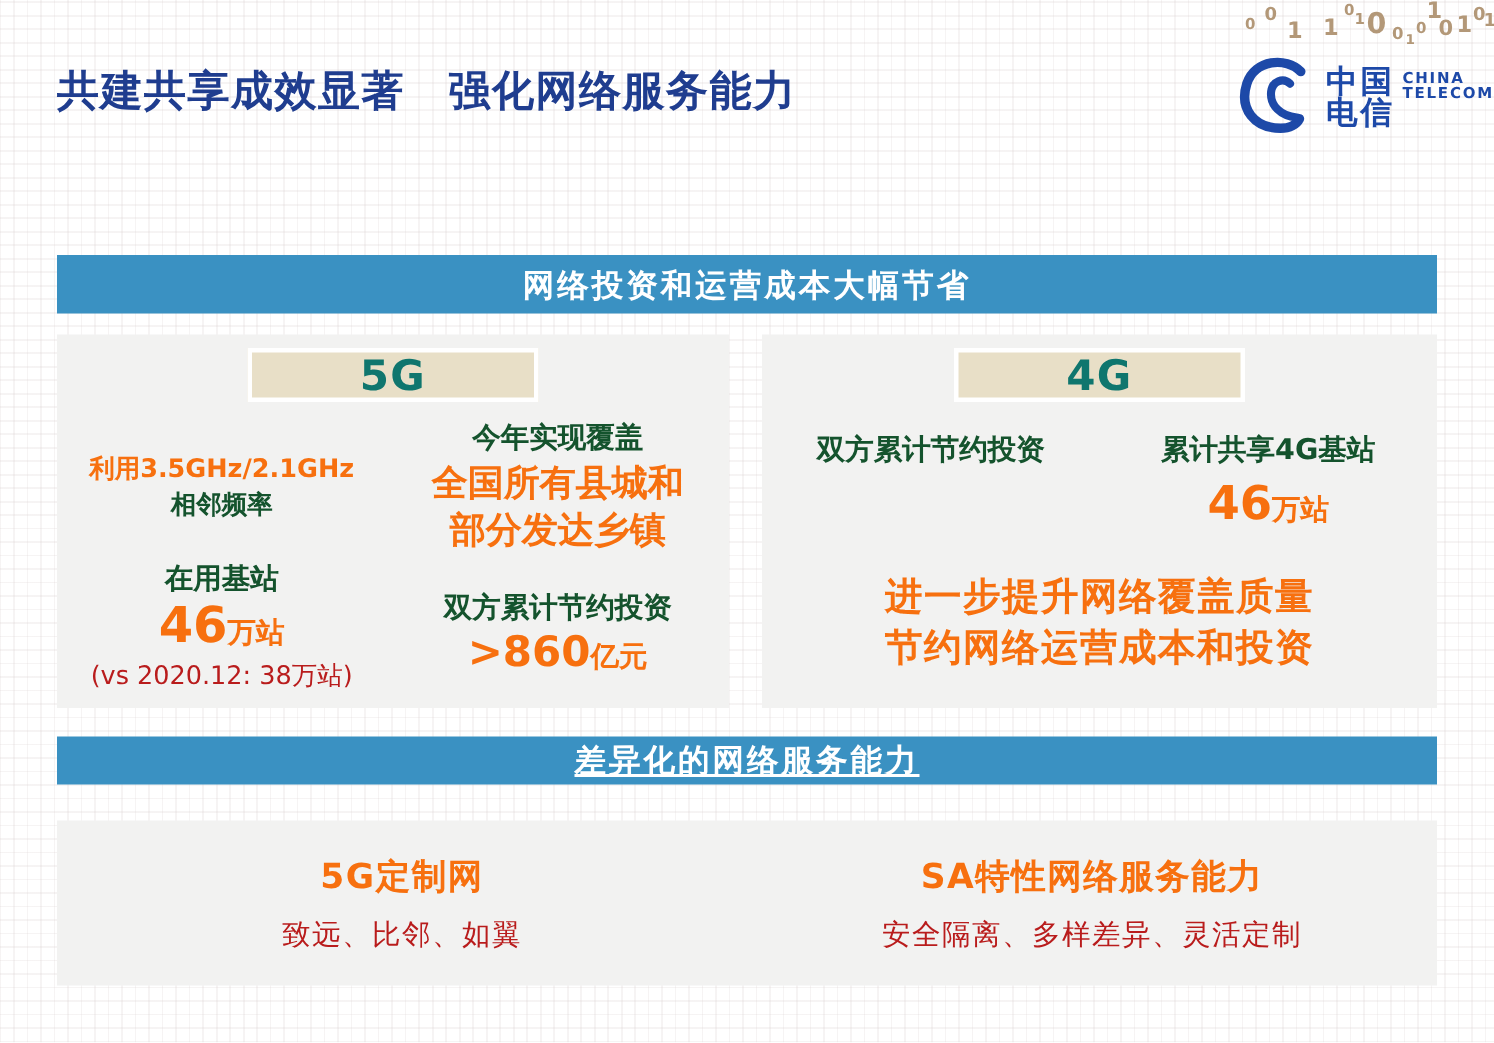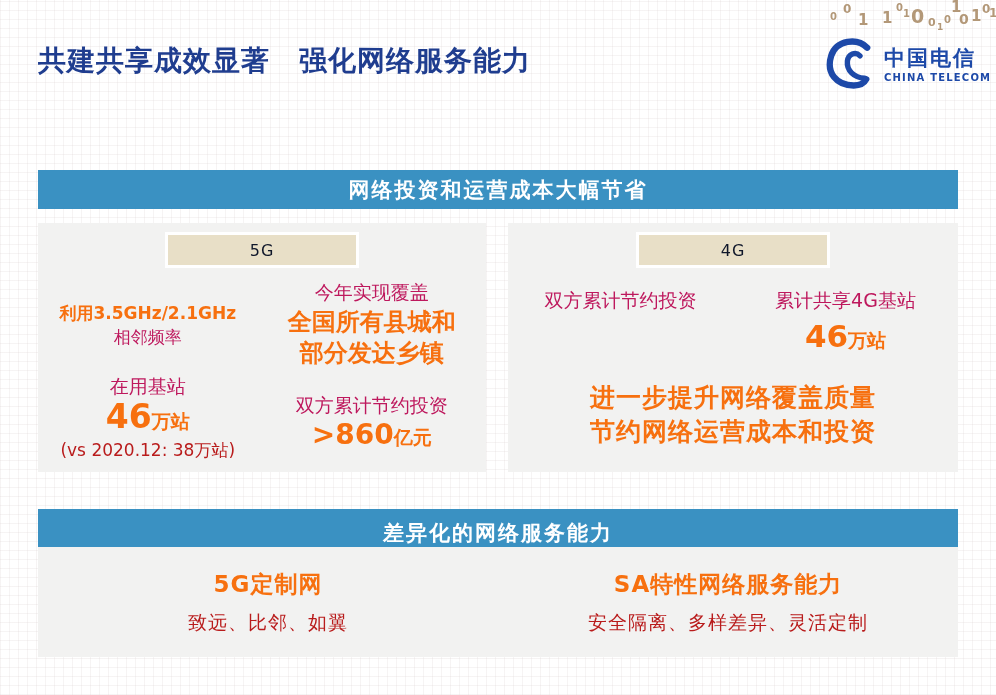--- a/index.html
+++ b/index.html
@@ -10,21 +10,21 @@
       repeating-linear-gradient(0deg, rgba(214,204,204,.22) 0 1px, transparent 1px 9px),
       repeating-linear-gradient(90deg, rgba(214,204,204,.22) 0 1px, transparent 1px 9px);
   }
   
   .page-title{
     position:absolute;left:38px;top:42px;width:760px;
     font-size:28px;font-weight:700;color:#1f3d8f;letter-spacing:1px;white-space:pre;
   }
   
   .logo{position:absolute;left:824px;top:36px;display:flex;align-items:center;gap:6px;}
-  .logo-text{display:flex;flex-direction:column;line-height:1;}
+  .logo-text{display:flex;line-height:1;}
   .logo-cn{font-size:21px;font-weight:700;color:#1d49a8;letter-spacing:2px;}
   .logo-en{font-size:10px;font-weight:700;color:#1d49a8;letter-spacing:1.2px;margin-top:4px;}
   
   .bin{position:absolute;color:#b39878;font-weight:700;line-height:1;}
   .b0{left:843px;top:3px;font-size:12px;}
   .b1{left:858px;top:13px;font-size:15px;}
   .b2{left:882px;top:11px;font-size:15px;}
   .b3{left:896px;top:3px;font-size:10px;}
   .b4{left:903px;top:9px;font-size:10px;}
   .b5{left:911px;top:7px;font-size:19px;}
@@ -37,35 +37,35 @@
   .b12{left:982px;top:3px;font-size:12px;}
   .b13{left:989px;top:7px;font-size:12px;}
   .b14{left:830px;top:12px;font-size:10px;}
   
   .banner{
     position:absolute;left:38px;width:920px;height:39px;background:#3a91c2;
     display:flex;align-items:center;justify-content:center;
     color:#ffffff;font-size:21px;font-weight:700;letter-spacing:2px;
   }
   .banner1{top:170px;}
-  .banner2{top:509px;height:48px;}
+  .banner2{top:491px;height:32px;text-decoration:underline;}
   
   .panel{position:absolute;top:223px;height:249px;background:#f2f2f1;}
   .panel-5g{left:38px;width:448px;}
   .panel-4g{left:508px;width:450px;}
   .tab{
     margin:9px auto 0 auto;width:188px;height:30px;background:#e8dfc7;border:3px solid #ffffff;
     display:flex;align-items:center;justify-content:center;
-    font-size:16px;font-weight:400;color:#0f172a;letter-spacing:1px;
+    font-size:28px;font-weight:700;color:#0f766e;letter-spacing:1px;
   }
   .cols{display:flex;}
   .col{text-align:center;}
   .col-l5{width:49%;}
   .col-r5{width:51%;}
-  .blue{color:#be185d;font-weight:400;}
+  .blue{color:#14532d;font-weight:700;}
   .orange{color:#f7700f;font-weight:700;}
   .black{color:#b91c1c;}
   .freq{margin-top:34px;font-size:17px;line-height:1.4;}
   .stations{margin-top:24px;}
   .lbl{font-size:19px;line-height:1.3;}
   .bignum{font-size:33px;line-height:1.15;}
   .unit{font-size:19px;}
   .note{font-size:17px;margin-top:3px;}
   .coverage{margin-top:12px;}
   .cov-lines{font-size:24px;line-height:1.3;margin-top:2px;}

